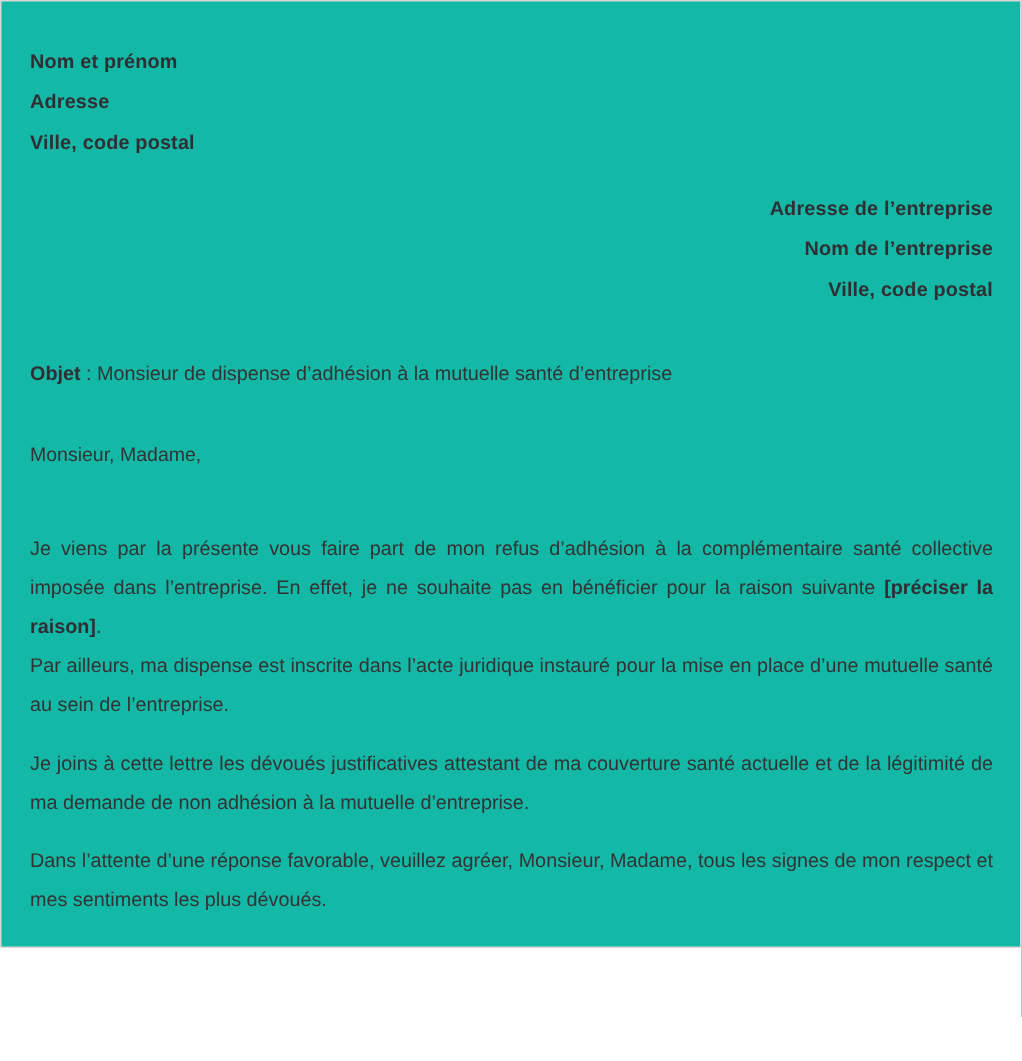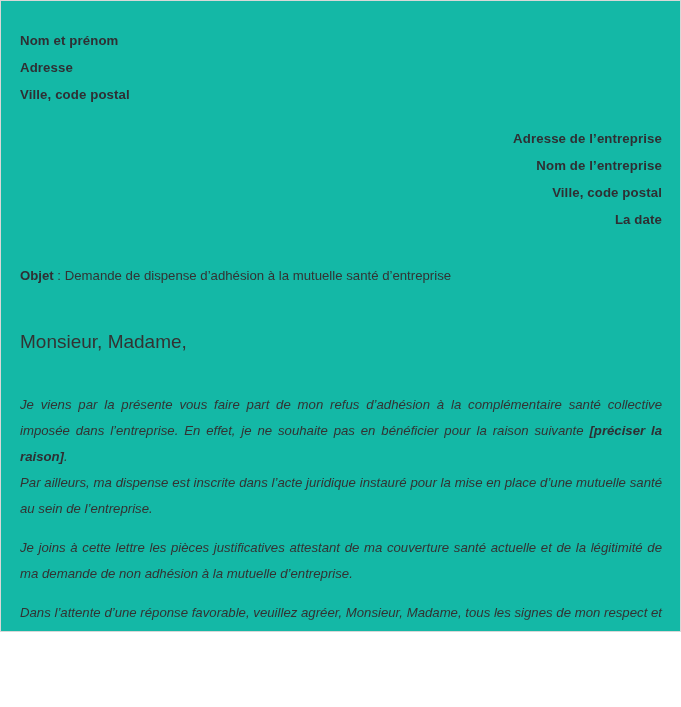--- a/index.html
+++ b/index.html
@@ -52,28 +52,27 @@
     line-height: 18px;
   }
   .subject-label {
     font-weight: bold;
     color: #2f2f33;
   }
   .subject-text {
     font-weight: normal;
   }
   .salutation {
-    margin-top: 48px;
-    font-size: 19px;
+    margin-top: 36px;
+    font-size: 13px;
     color: #333333;
     line-height: 18px;
   }
   .body-block {
     margin-top: 41px;
-    font-style: italic;
   }
   .para {
     font-size: 13.2px;
     color: #333333;
     line-height: 26px;
     text-align: justify;
     margin: 0 0 13px 0;
   }
   .para:last-child {
     margin-bottom: 0;
@@ -105,36 +104,35 @@
     <div class="sender-block">
       <div class="sender-line">Nom et prénom</div>
       <div class="sender-line">Adresse</div>
       <div class="sender-line">Ville, code postal</div>
     </div>
 
     <div class="recipient-block">
       <div class="recipient-line">Adresse de l’entreprise</div>
       <div class="recipient-line">Nom de l’entreprise</div>
       <div class="recipient-line">Ville, code postal</div>
-      <div class="recipient-line">La date</div>
     </div>
 
     <div class="subject-row">
-      <span class="subject-label">Objet</span><span class="subject-text"> : </span><span class="subject-text">Demande de dispense d’adhésion à la mutuelle santé d’entreprise</span>
+      <span class="subject-label">Objet</span><span class="subject-text"> : </span><span class="subject-text">Monsieur de dispense d’adhésion à la mutuelle santé d’entreprise</span>
     </div>
 
     <div class="salutation">Monsieur, Madame,</div>
 
     <div class="body-block">
 
       <p class="para para-tight"><span>Je viens par la présente vous faire part de mon refus d’adhésion à la complémentaire santé collective imposée dans l’entreprise. En effet, je ne souhaite pas en bénéficier pour la raison suivante </span><span class="emphasis">[préciser la raison]</span><span>.</span></p>
 
       <p class="para">Par ailleurs, ma dispense est inscrite dans l’acte juridique instauré pour la mise en place d’une mutuelle santé au sein de l’entreprise.</p>
 
-      <p class="para">Je joins à cette lettre les pièces justificatives attestant de ma couverture santé actuelle et de la légitimité de ma demande de non adhésion à la mutuelle d’entreprise.</p>
+      <p class="para">Je joins à cette lettre les dévoués justificatives attestant de ma couverture santé actuelle et de la légitimité de ma demande de non adhésion à la mutuelle d’entreprise.</p>
 
       <p class="para">Dans l’attente d’une réponse favorable, veuillez agréer, Monsieur, Madame, tous les signes de mon respect et mes sentiments les plus dévoués.</p>
 
     </div>
 
     <div class="signature-row">
       <span class="signature-text">Signature</span>
     </div>
 
   </div>

